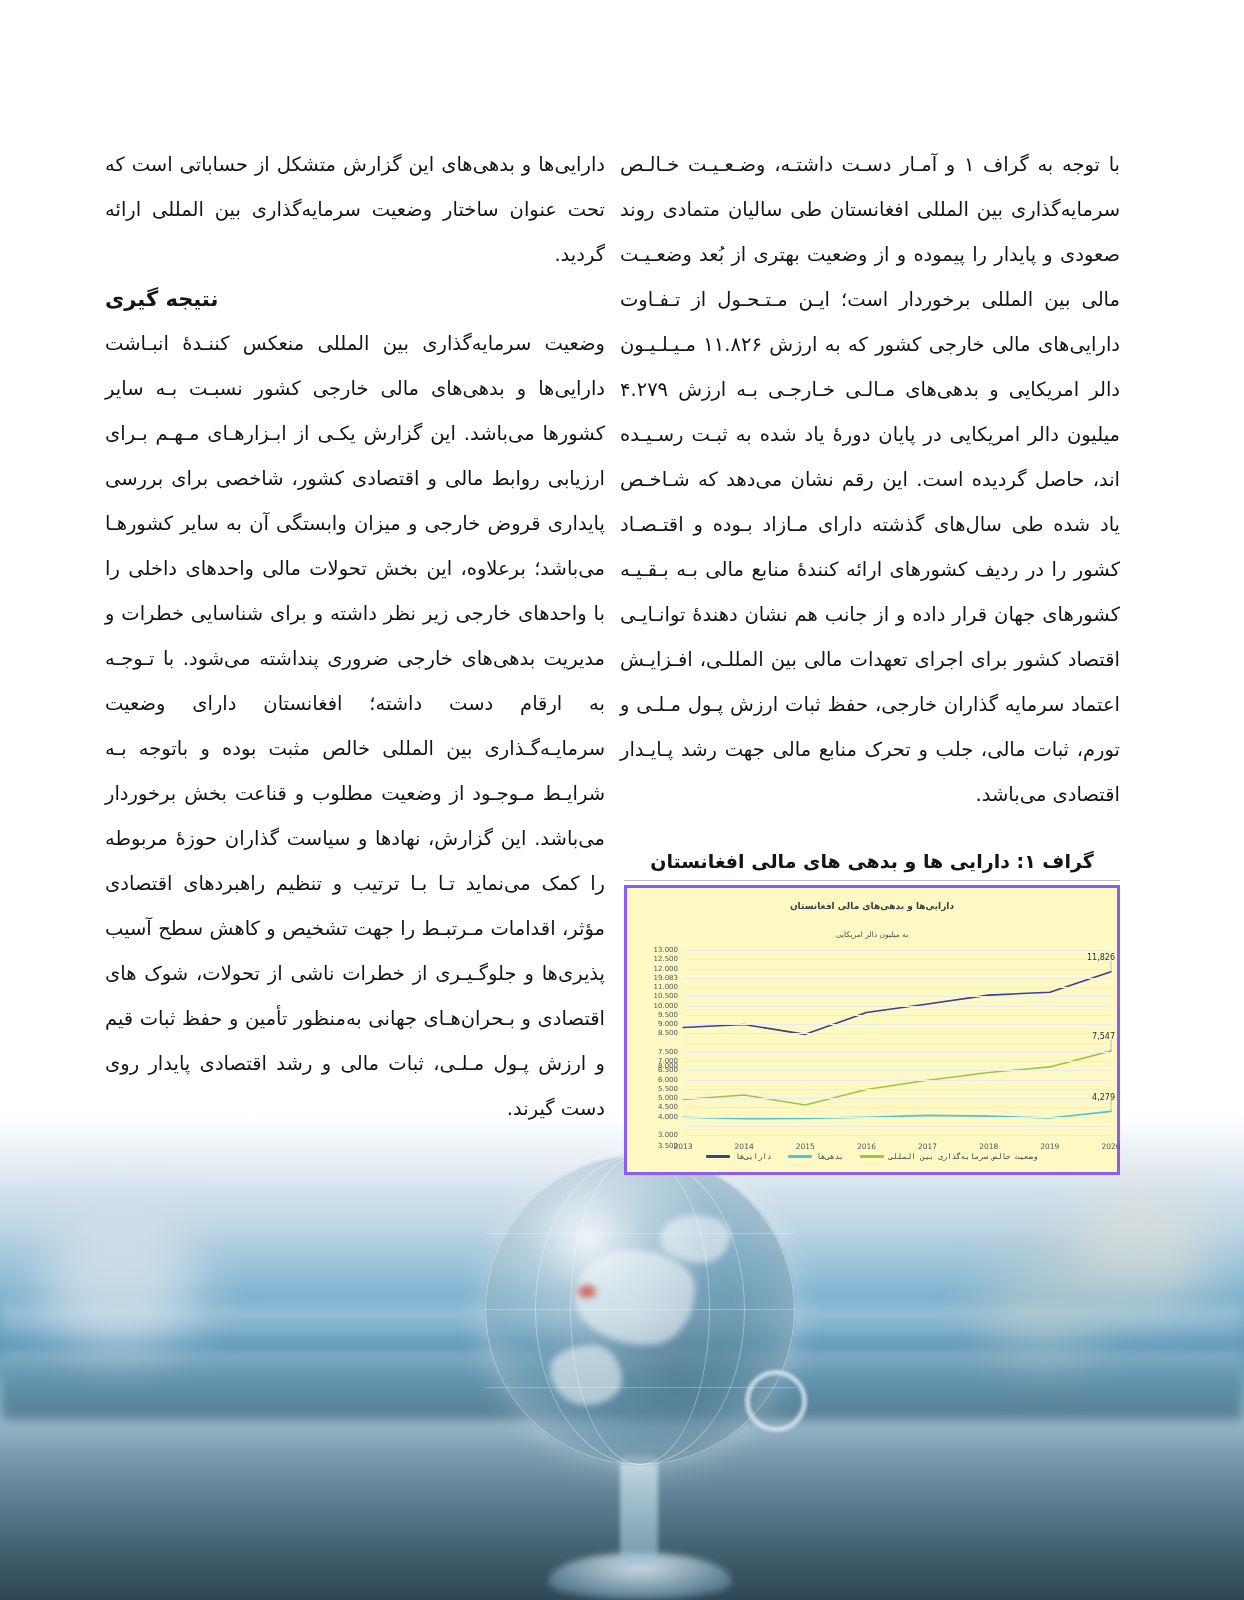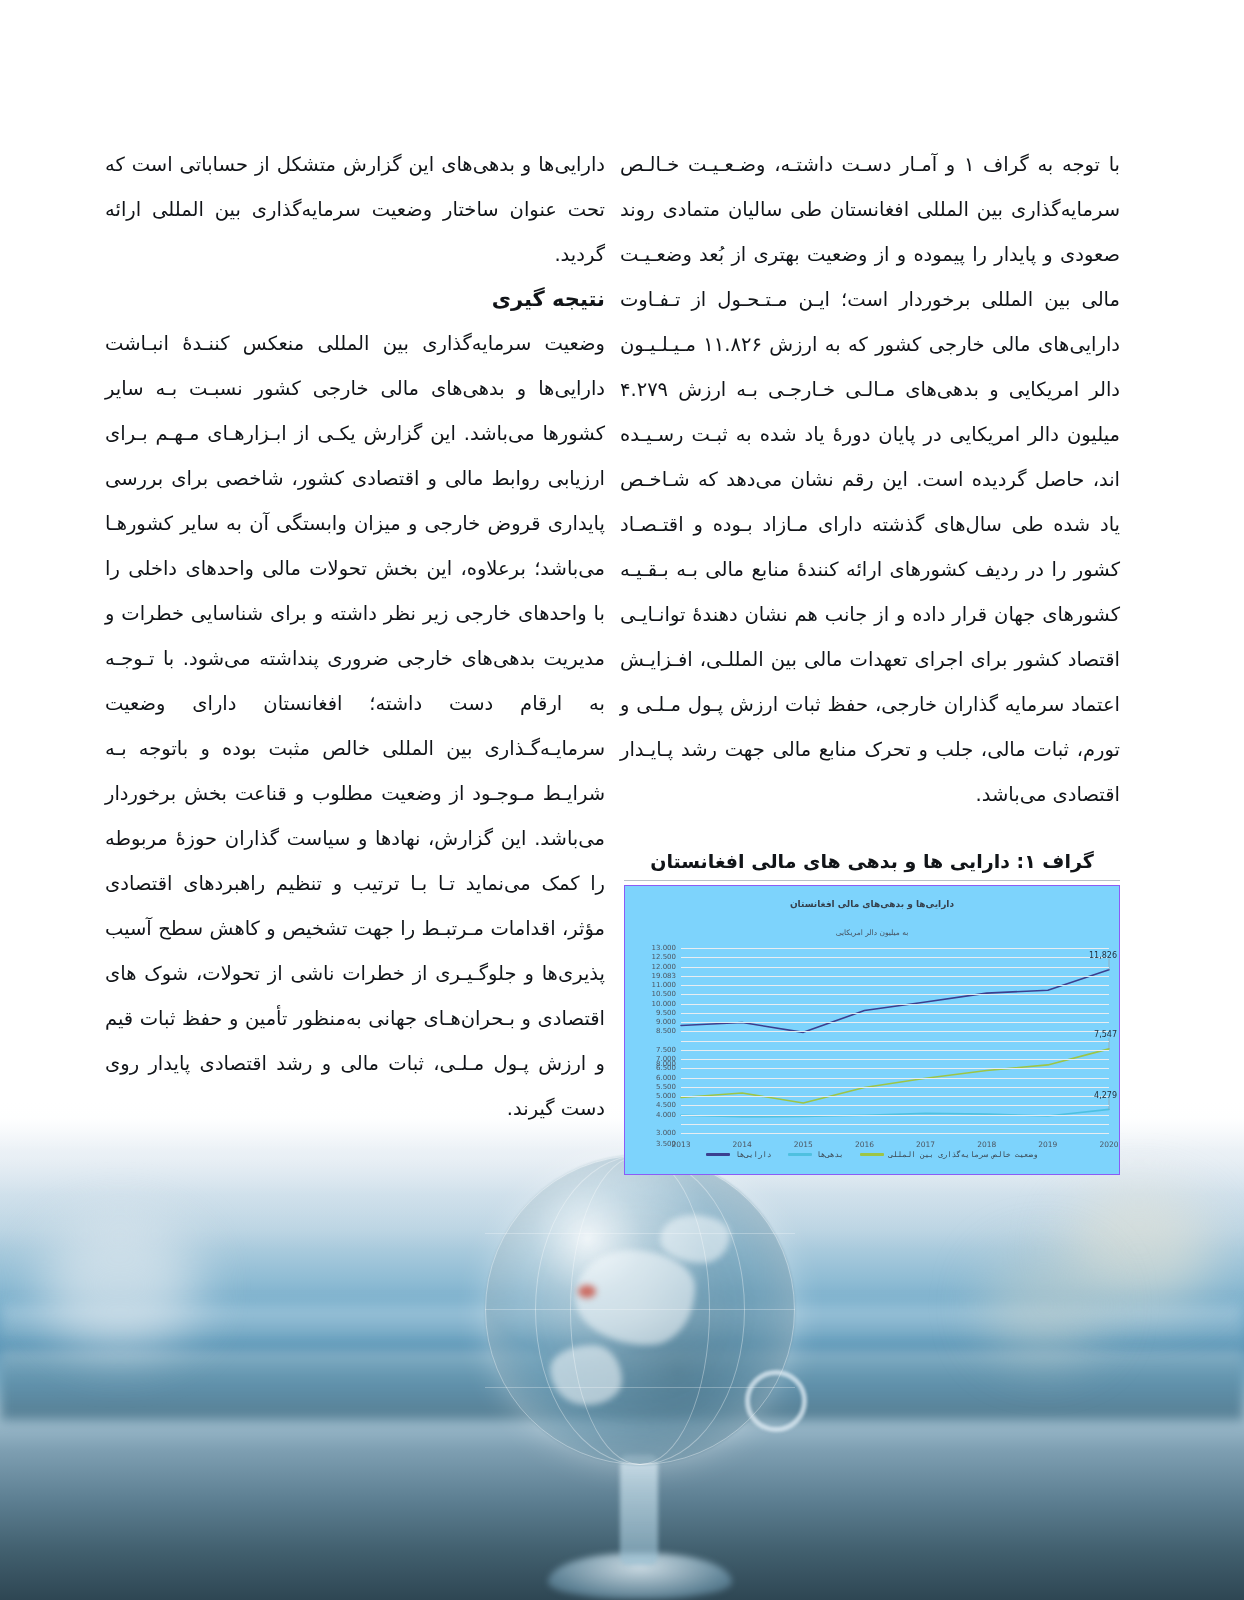--- a/index.html
+++ b/index.html
@@ -108,36 +108,36 @@
     font-size:19.5px;line-height:45px;
     letter-spacing:0;
   }
   #col-right{right:124px;}
   #col-left{left:105px;}
 
   .col p{margin:0 0 0 0;}
   .col p + p{margin-top:0;}
   .heading{
     font-weight:bold;font-size:21px;line-height:44px;margin-top:6px;margin-bottom:2px;
-    text-align:right;
+    text-align:left;
   }
 
   
   #figure{
     position:absolute;right:124px;top:850px;width:496px;
   }
   #fig-caption{
     direction:rtl;text-align:center;font-weight:bold;font-size:19px;
     color:#111418;padding-bottom:8px;
   }
   #fig-rule{height:1px;background:#b9bfc6;width:100%;}
 
   #chart-card{
-    position:relative;width:496px;height:290px;background:#7dd3fc;margin-top:4px;
-    border:1px solid #8b5cf6;
+    position:relative;width:496px;height:290px;background:#fef9c3;margin-top:4px;
+    border:3px solid #8b5cf6;
     box-sizing:border-box;
   }
   #chart-title{
     text-align:center;direction:rtl;font-size:9px;font-weight:bold;color:#35404d;
     padding-top:12px;line-height:13px;letter-spacing:.2px;
   }
   #chart-sub{
     text-align:center;direction:rtl;font-size:7.5px;color:#46525f;line-height:12px;margin-top:16px;
   }
 

